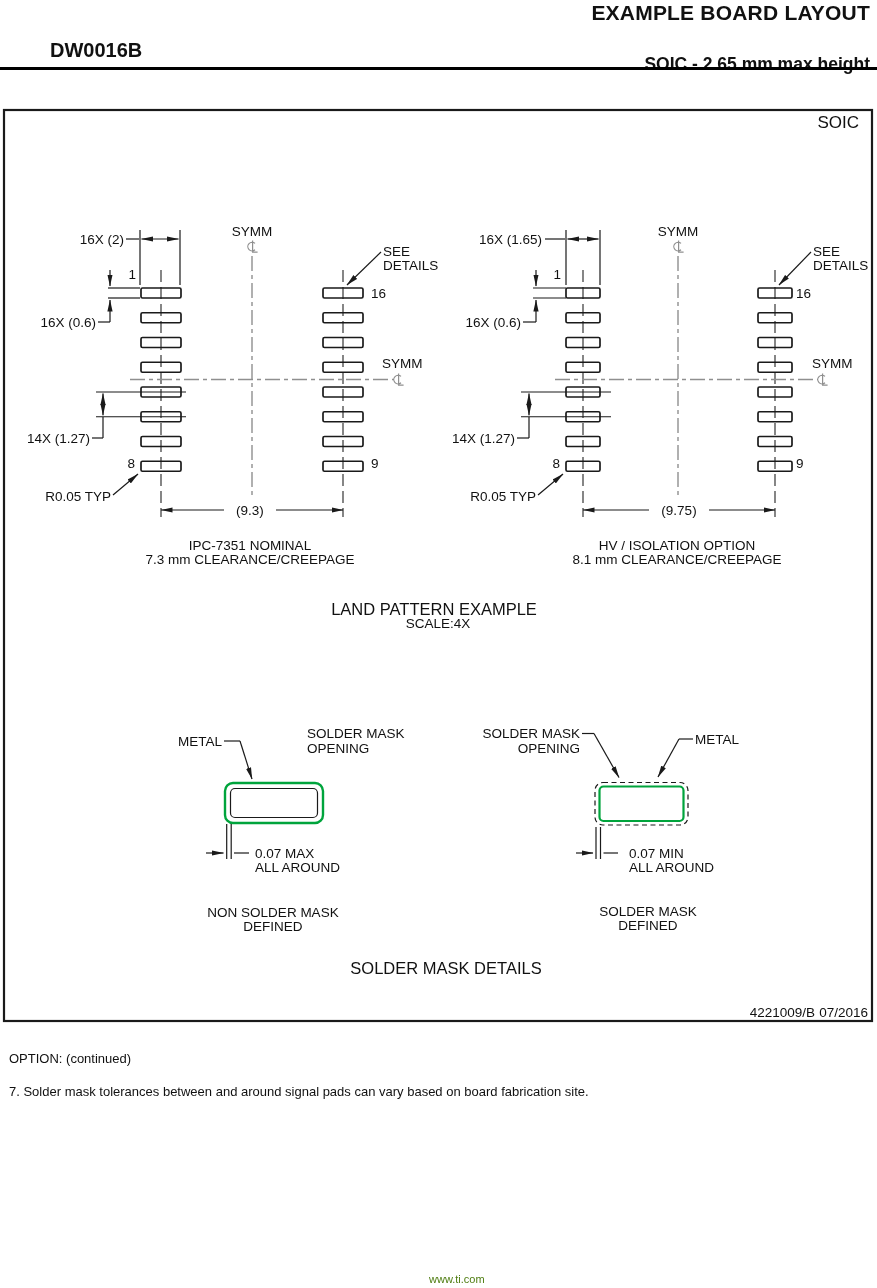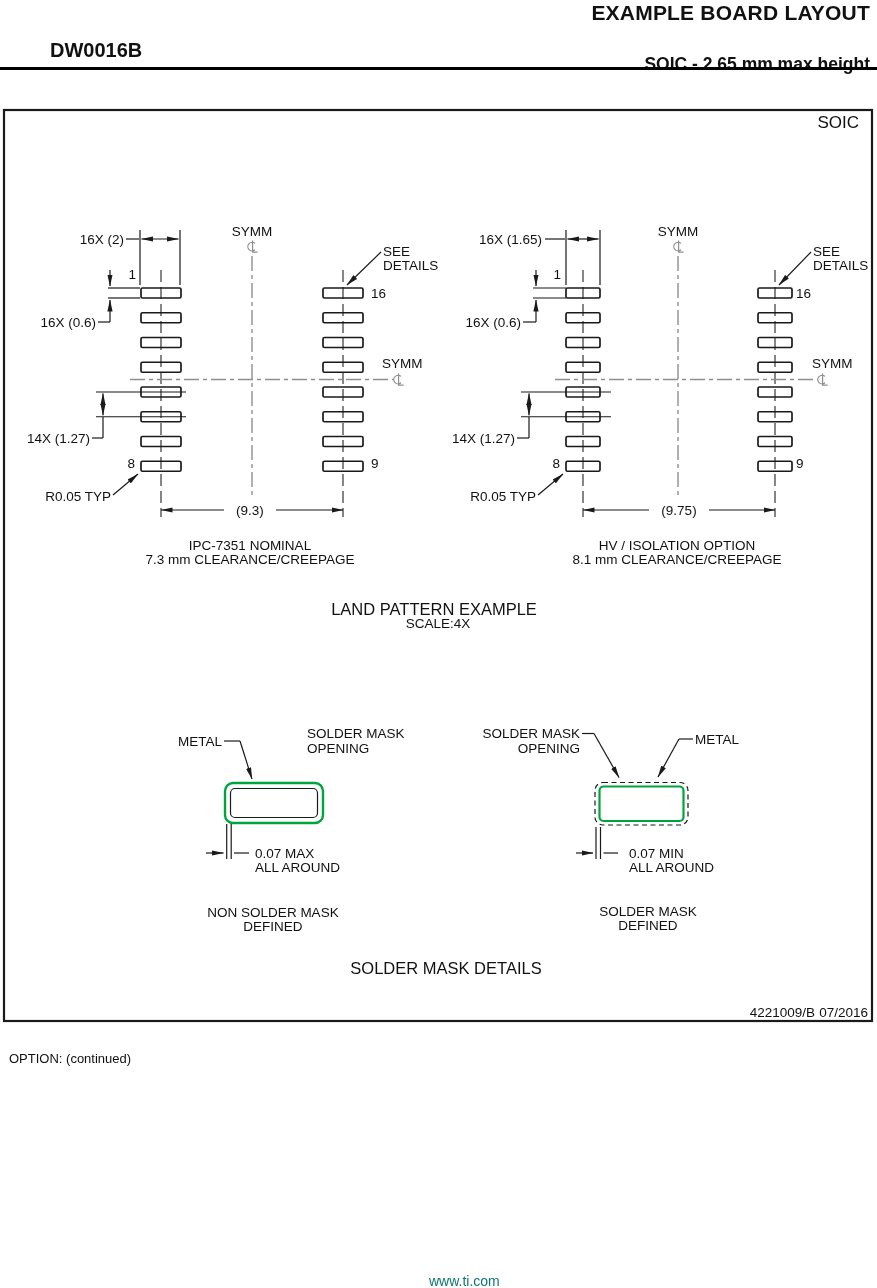--- a/index.html
+++ b/index.html
@@ -10,21 +10,21 @@
   }
   .abs{position:absolute;white-space:nowrap;}
   .hdr-title{top:1px;right:7px;font-size:21px;font-weight:700;letter-spacing:.2px;}
   .hdr-part{top:39px;left:7px;font-size:20px;font-weight:700;margin-left:43px;}
   .hdr-sub{top:42px;right:7px;font-size:17.5px;font-weight:700;margin-top:12px;}
   .hdr-rule{top:67px;left:0;width:877px;height:3px;background:#000;}
   .hdr-soic{top:78px;right:18px;font-size:17px;margin-top:35px;}
   .notes-head{top:1051px;left:9px;font-size:13px;}
   .notes-body{top:1084px;left:9px;font-size:13px;line-height:15.5px;}
   .notes-body span{display:block;white-space:nowrap;}
-  .site{top:1273px;left:429px;font-size:14px;color:#0f766e;}
+  .site{top:1273px;left:429px;font-size:11px;color:#4d7c0f;}
   svg{position:absolute;top:0;left:0;}
   svg text{font-family:"Liberation Sans",sans-serif;font-size:13.5px;fill:#111;}
   svg text.big{font-size:16.5px;}
   .ln{stroke:#1a1a1a;stroke-width:1.2;fill:none;}
   .thk{stroke-width:2.2;}
   .pad{fill:#fff;stroke:#1a1a1a;stroke-width:1.7;}
   .cl{stroke:#1a1a1a;stroke-width:1.05;stroke-dasharray:12 5;fill:none;}
   .symm{stroke:var(--gray);stroke-width:1.4;stroke-dasharray:15 4 4 4;fill:none;}
   .clsym{stroke:var(--gray);stroke-width:1.2;fill:none;}
   .grn{stroke:var(--green);fill:none;}
@@ -272,15 +272,16 @@
   </g>
 
   <text class="big" text-anchor="middle" x="446" y="973.5">SOLDER MASK DETAILS</text>
 
   <text text-anchor="end" x="815" y="1016.5">4221009/B</text>
   <text text-anchor="end" x="868" y="1016.5">07/2016</text>
 </svg>
 
 <div class="abs notes-head">OPTION: (continued)</div>
 <div class="abs notes-body">
+  <span>7. Solder mask tolerances between and around signal pads can vary based on board fabrication site.</span>
 </div>
 
 <div class="abs site">www.ti.com</div>
 
 </body></html>

